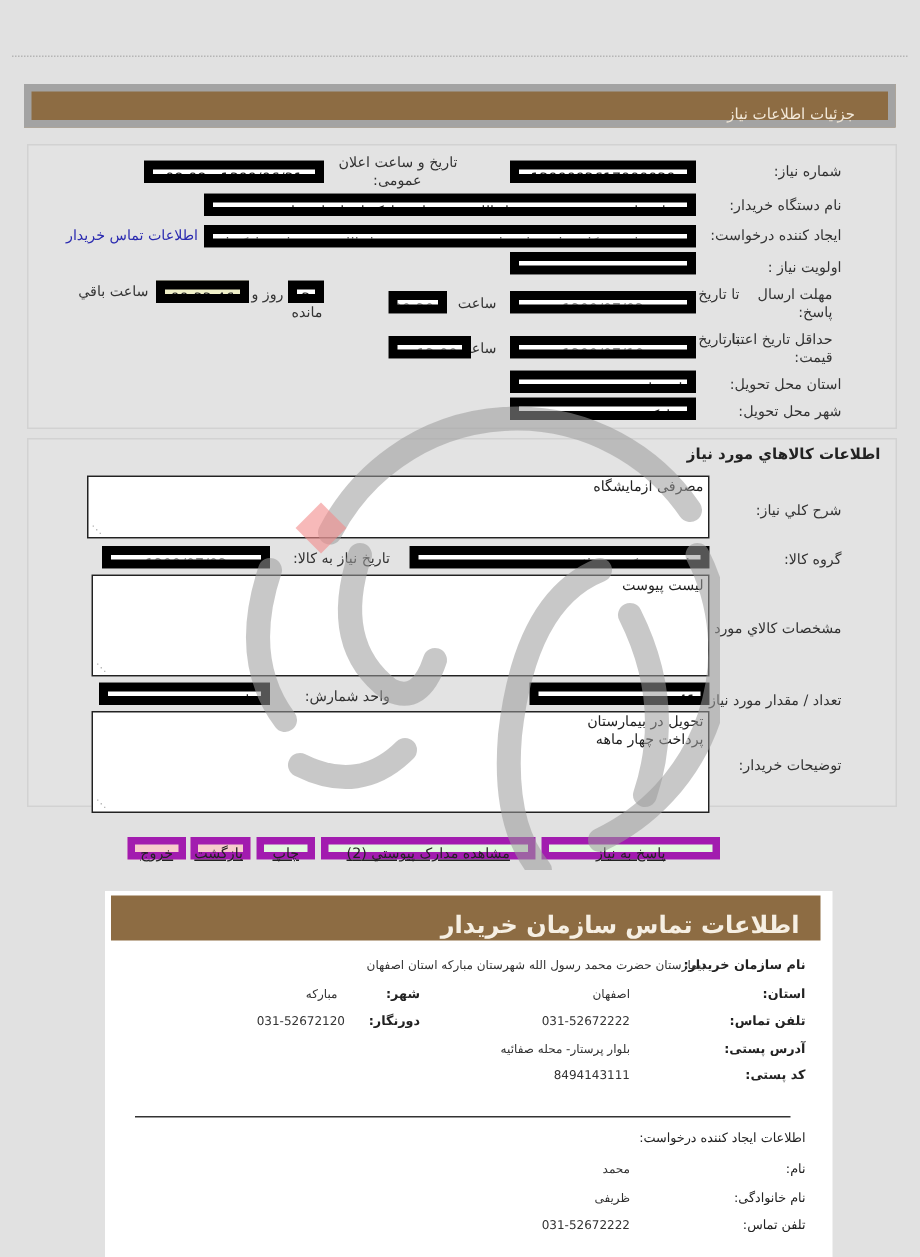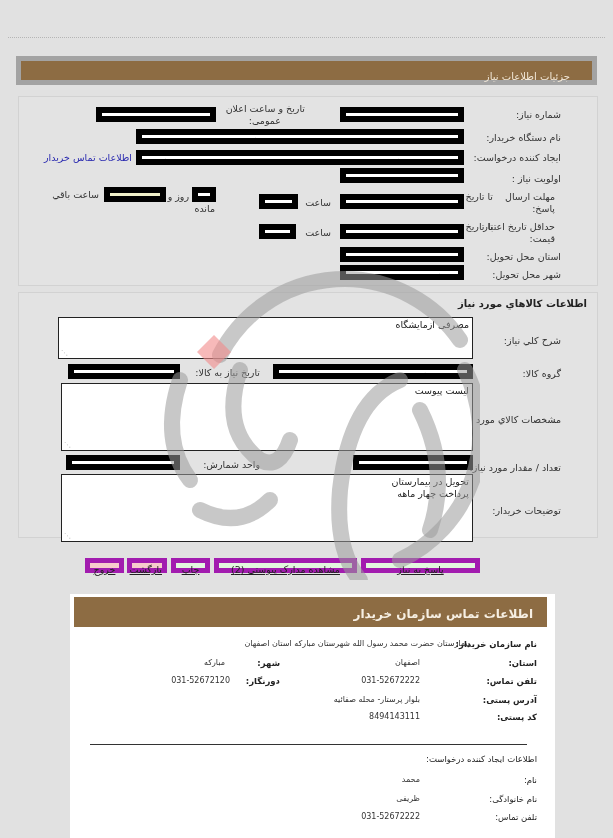--- a/index.html
+++ b/index.html
@@ -38,21 +38,21 @@
   .btn {
     height: 15px; border: 5px solid #a21caf; font-size: 9.5px; line-height: 13px; text-align: center;
     text-decoration: underline; white-space: nowrap;
   }
   .btn.green { background: #e2f8df; }
   .btn.pink { background: #f7cccc; }
   .watermark { left: 150px; top: 260px; width: 330px; height: 320px; pointer-events: none; }
   .card { left: 70px; top: 594px; width: 485px; height: 244px; background: #fff; }
   .card-h {
     position: absolute; left: 4px; top: 3px; width: 473px; height: 30px;
-    background: #8d6c43; color: #f6efe3; font-weight: bold; font-size: 12px;
+    background: #8d6c43; color: #f6efe3; font-weight: bold; font-size: 16px;
     padding: 10px 14px 0 0; text-align: right;
   }
   .c-lbl { font-size: 8.5px; font-weight: bold; color: #222; white-space: nowrap; text-align: right; }
   .c-val { font-size: 8px; color: #333; white-space: nowrap; text-align: right; }
   .c-sub { font-size: 8.5px; color: #222; white-space: nowrap; }
   .hr { left: 30px; top: 744px; width: 437px; border-top: 1px solid #333; }
 </style>
 </head>
 <body>
 
@@ -89,21 +89,21 @@
 <div class="abs lbl" style="right:424px;top:190px;">روز و</div>
 <div class="abs lbl" style="right:398px;top:202px;">مانده</div>
 <div class="abs box center yellow" style="left:104px;top:187px;width:62px;">00:33:46</div>
 <div class="abs lbl" style="right:514px;top:188px;">ساعت باقي</div>
 
 <div class="abs lbl" style="right:58px;top:220px;">حداقل تاریخ اعتبار</div>
 <div class="abs lbl" style="right:58px;top:232px;">قیمت:</div>
 <div class="abs lbl" style="right:120px;top:220px;">تا تاریخ :</div>
 <div class="abs box center" style="left:340px;top:224px;width:124px;">1399/07/10</div>
 <div class="abs lbl" style="right:282px;top:226px;">ساعت</div>
-<div class="abs box center" style="left:259px;top:224px;width:37px;text-align:right;">12:00</div>
+<div class="abs box center" style="left:259px;top:224px;width:55px;text-align:right;">12:00</div>
 
 <div class="abs lbl" style="right:52px;top:250px;">استان محل تحویل:</div>
 <div class="abs box" style="left:340px;top:247px;width:124px;">اصفهان</div>
 <div class="abs lbl" style="right:52px;top:268px;">شهر محل تحویل:</div>
 <div class="abs box" style="left:340px;top:265px;width:124px;">مبارکه</div>
 
 <div class="abs panel panel2"></div>
 <div class="abs section-h" style="right:26px;top:298px;">اطلاعات کالاهاي مورد نیاز</div>
 
 <div class="abs lbl" style="right:52px;top:334px;">شرح کلي نیاز:</div>

